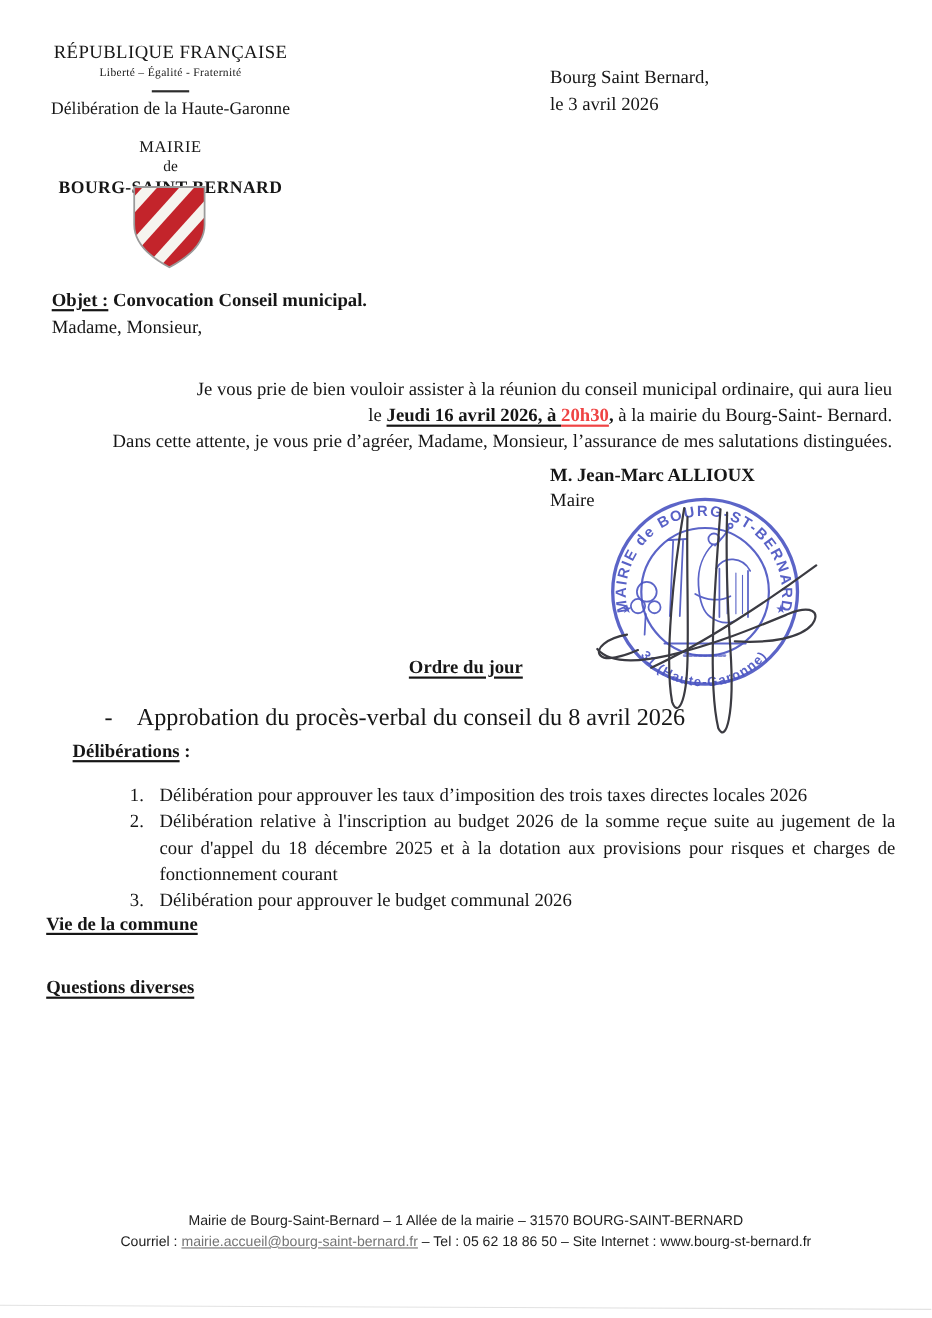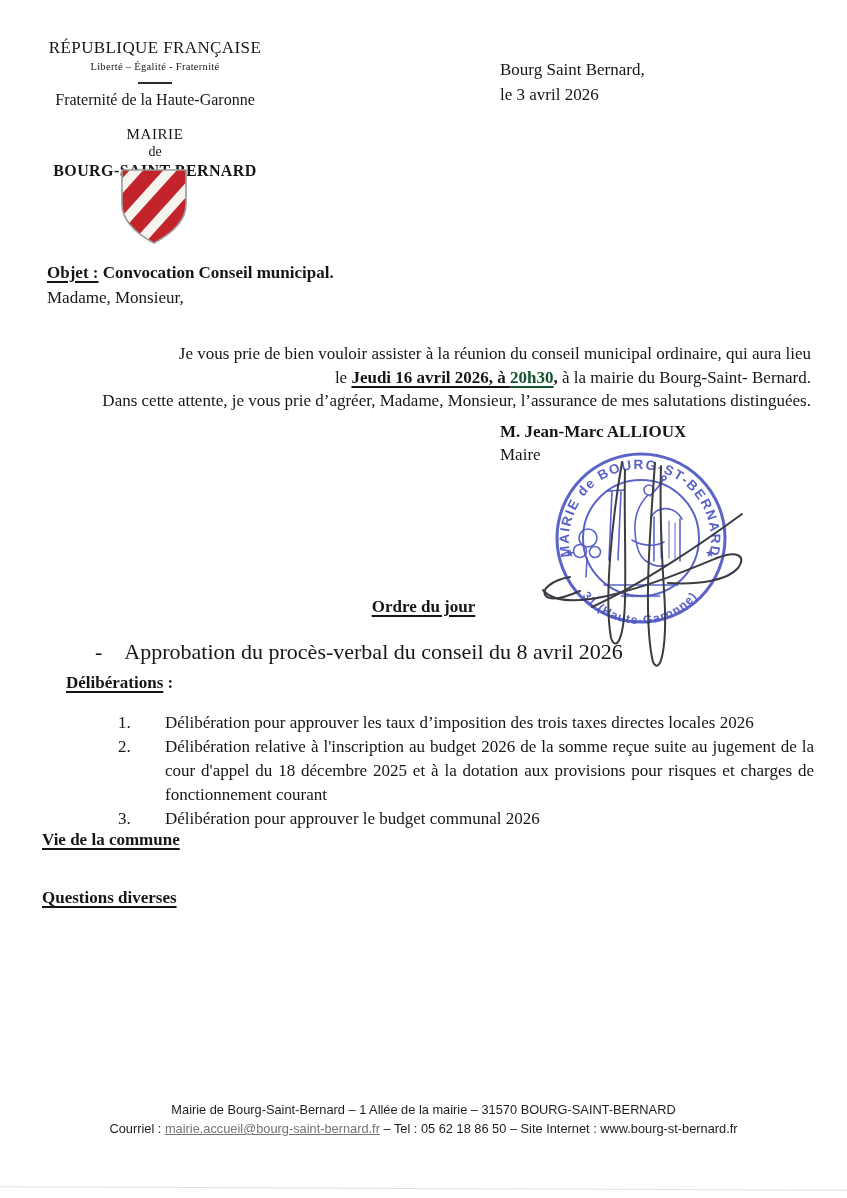--- a/index.html
+++ b/index.html
@@ -3,60 +3,60 @@
 <meta charset="utf-8">
 <style>
   html,body{margin:0;padding:0;background:#ffffff;}
   .page{
     position:relative;width:847px;height:1198px;background:#ffffff;
     font-family:"Liberation Serif","DejaVu Serif",serif;color:#161616;overflow:hidden;
   }
   .abs{position:absolute;}
   .b{font-weight:bold;}
   .u{text-decoration:underline;text-underline-offset:3px;text-decoration-thickness:1.5px;}
-  .red{color:#14532d;}
+  .red{color:#ef4444;}
   .header-left{left:5px;top:38px;width:300px;text-align:center;}
   .republic{font-size:17px;letter-spacing:.4px;}
   .motto{font-size:10.5px;margin-top:3px;letter-spacing:.3px;}
   .sep-rule{width:34px;border:0;border-top:2px solid #2c2c2c;margin:10px auto 7px auto;}
   .department{font-size:16px;}
   .mairie1{font-size:15px;margin-top:17px;letter-spacing:.6px;}
   .mairie2{font-size:14px;margin-top:1px;}
   .mairie3{font-size:16px;font-weight:bold;margin-top:2px;letter-spacing:.4px;}
   .date-block{left:500px;top:57px;font-size:17px;line-height:25px;}
   .objet{left:47px;top:263px;font-size:17px;}
   .salutation{left:47px;top:288px;font-size:17px;}
   .para{left:45px;top:342px;width:766px;font-size:17px;line-height:23.5px;text-align:right;}
   .sig{left:500px;top:420px;font-size:17px;line-height:23px;}
   .ordre{left:0;top:597px;width:847px;text-align:center;font-size:17px;}
   .preitem{left:95px;top:639px;font-size:22px;}
   .preitem .txt{margin-left:22px;}
   .delib{left:42px;top:673px;font-size:17px;margin-left:24px;}
   .list{left:118px;top:711px;width:696px;font-size:17px;line-height:24px;}
   .li{display:flex;}
   .li .num{flex:0 0 27px;}
-  .li .txt{flex:1;text-align:justify;margin-left:20px;}
+  .li .txt{flex:1;text-align:justify;}
   .vie{left:42px;top:830px;font-size:17px;}
   .questions{left:42px;top:888px;font-size:17px;}
   .footer{left:0;top:1100px;width:847px;text-align:center;
     font-family:"Liberation Sans","DejaVu Sans",sans-serif;font-size:12.8px;line-height:19px;color:#1d1d1d;}
   .footer a{color:#737373;text-decoration:underline;cursor:pointer;}
   .scanline{left:0;top:1188px;width:847px;height:1px;background:#e2e2e2;transform:rotate(0.25deg);}
   svg text{font-family:"Liberation Sans","DejaVu Sans",sans-serif;}
 </style>
 </head>
 <body>
 
 <div class="page">
 
   <div class="abs header-left">
     <div class="republic">RÉPUBLIQUE FRANÇAISE</div>
     <div class="motto">Liberté – Égalité - Fraternité</div>
     <hr class="sep-rule">
-    <div class="department">Fraternité de la Haute-Garonne</div>
+    <div class="department">Délibération de la Haute-Garonne</div>
     <div class="mairie1">MAIRIE</div>
     <div class="mairie2">de</div>
     <div class="mairie3">BOURG-SAINT-BERNARD</div>
   </div>
 
   <svg class="abs" style="left:117px;top:166px;" width="74" height="80" viewBox="0 0 74 80">
     <defs>
       <clipPath id="shieldClip">
         <path d="M 5,4 L 69,4 L 69,38 C 69,57 52,69 37,77 C 22,69 5,57 5,38 Z"></path>
       </clipPath>

